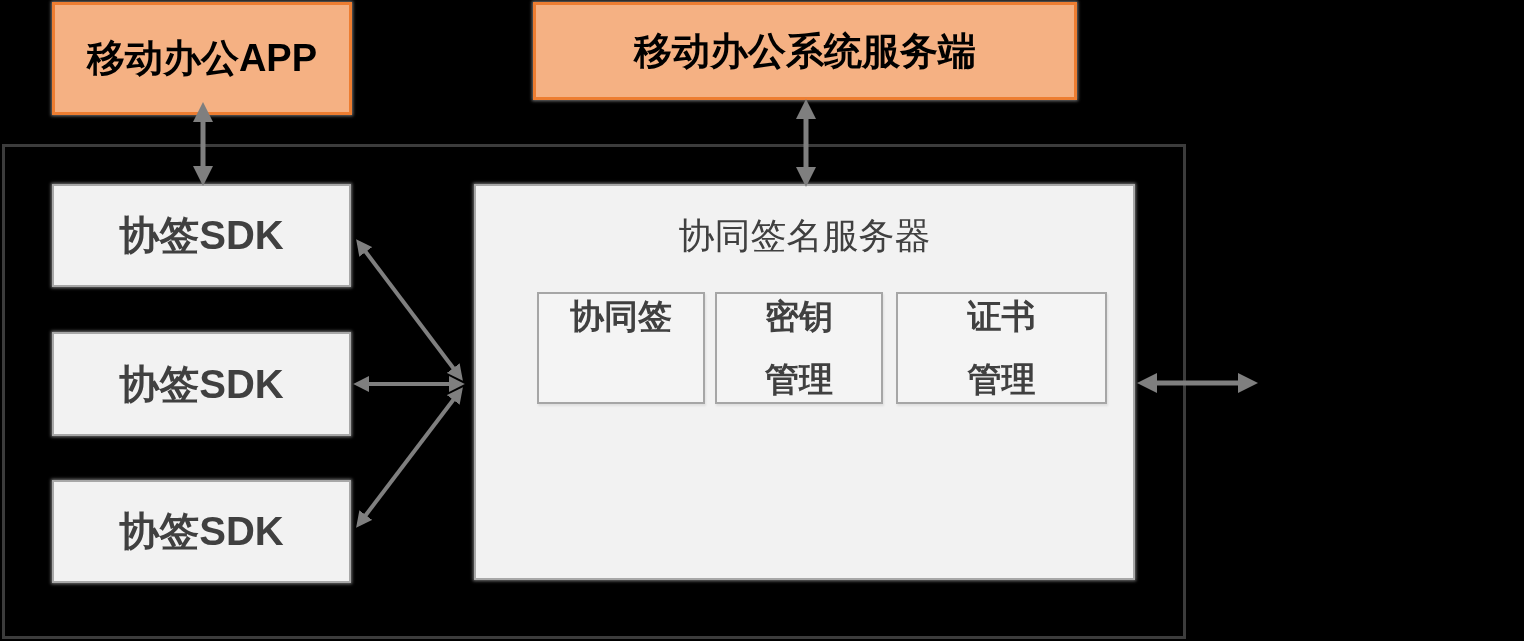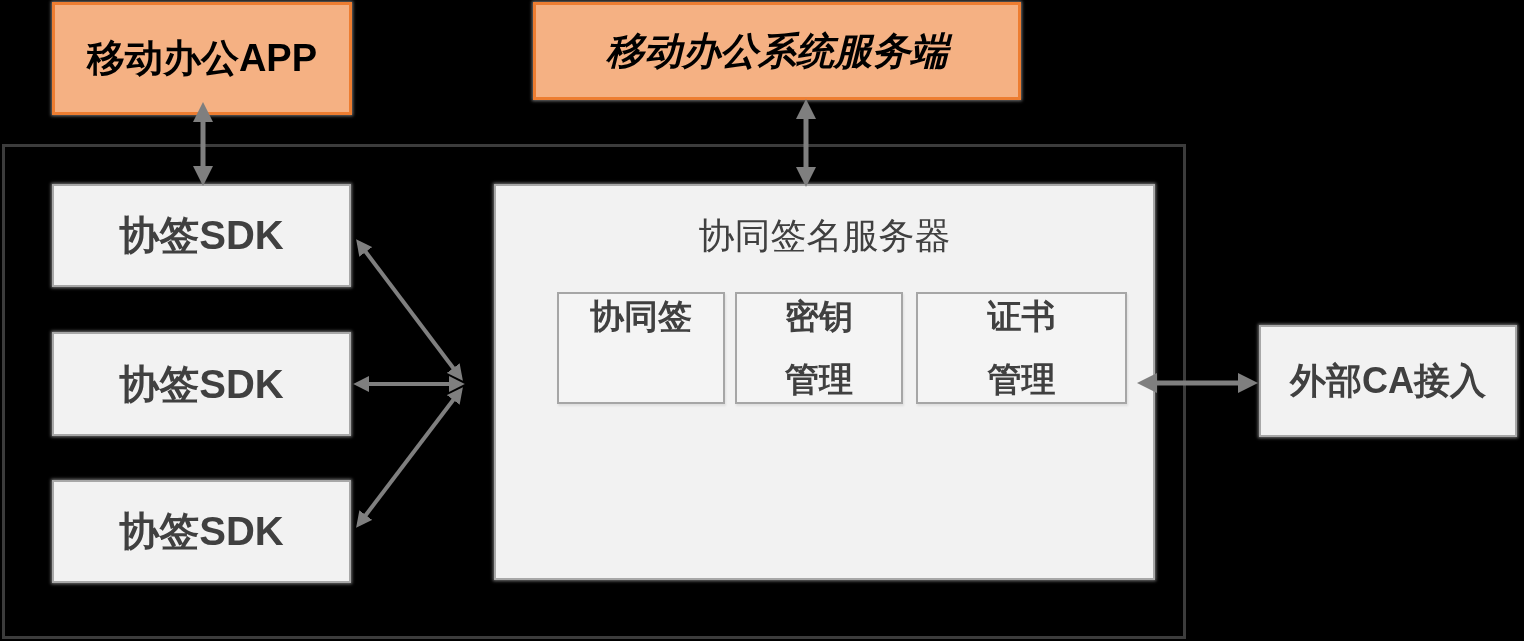--- a/index.html
+++ b/index.html
@@ -26,28 +26,27 @@
     color:var(--text-dark,#404040);
     font-weight:700;
   }
   .sdk{font-size:40px;}
   #outer-container{
     position:absolute;left:2px;top:144px;width:1184px;height:495px;
     box-sizing:border-box;border:3px solid var(--outer-border,#3C3C3C);
     background:transparent;
   }
   #mobile-app{left:52px;top:2px;width:300px;height:113px;}
-  #system-server{left:533px;top:2px;width:488px;height:98px;font-style:italic;}
+  #system-server{left:533px;top:2px;width:544px;height:98px;}
   #sdk-1{left:52px;top:184px;width:299px;height:103px;}
   #sdk-2{left:52px;top:332px;width:299px;height:104px;}
   #sdk-3{left:52px;top:480px;width:299px;height:103px;}
   #sign-server{
     left:474px;top:184px;width:661px;height:396px;
     display:block;
-    margin-left:20px;
   }
   #sign-server-title{
     position:absolute;left:0;right:0;top:26px;
     text-align:center;font-size:36px;font-weight:400;
     color:var(--text-dark,#404040);
   }
   .inner{
     position:absolute;box-sizing:border-box;
     display:flex;flex-direction:column;align-items:center;justify-content:space-between;
     background:#F4F4F4;border:2px solid var(--inner-border,#A6A6A6);
@@ -99,23 +98,20 @@
     <div class="inner" id="module-2">
       <span>密钥</span>
       <span>管理</span>
     </div>
     <div class="inner" id="module-3">
       <span>证书</span>
       <span>管理</span>
     </div>
   </div>
 
-  <div class="box gray halo" id="external-ca">
-    <span>外部CA接入</span>
-  </div>
 
   <svg id="arrows" viewBox="0 0 1524 641">
     <defs>
       <marker id="ah" viewBox="0 0 10 10" refX="7" refY="5" markerWidth="4" markerHeight="4" orient="auto-start-reverse">
         <path d="M0,0 L10,5 L0,10 z"></path>
       </marker>
     </defs>
     <line class="sw5" x1="203" y1="108" x2="203" y2="180" marker-start="url(#ah)" marker-end="url(#ah)"></line>
     <line class="sw5" x1="806" y1="105" x2="806" y2="181" marker-start="url(#ah)" marker-end="url(#ah)"></line>
     <line class="sw4" x1="359" y1="243" x2="460" y2="377" marker-start="url(#ah)" marker-end="url(#ah)"></line>

